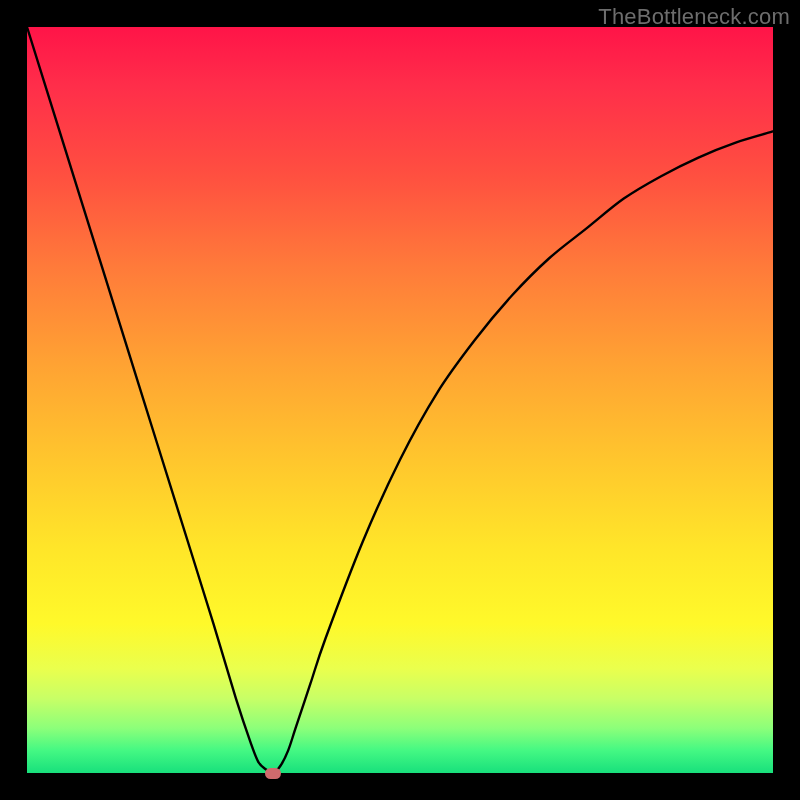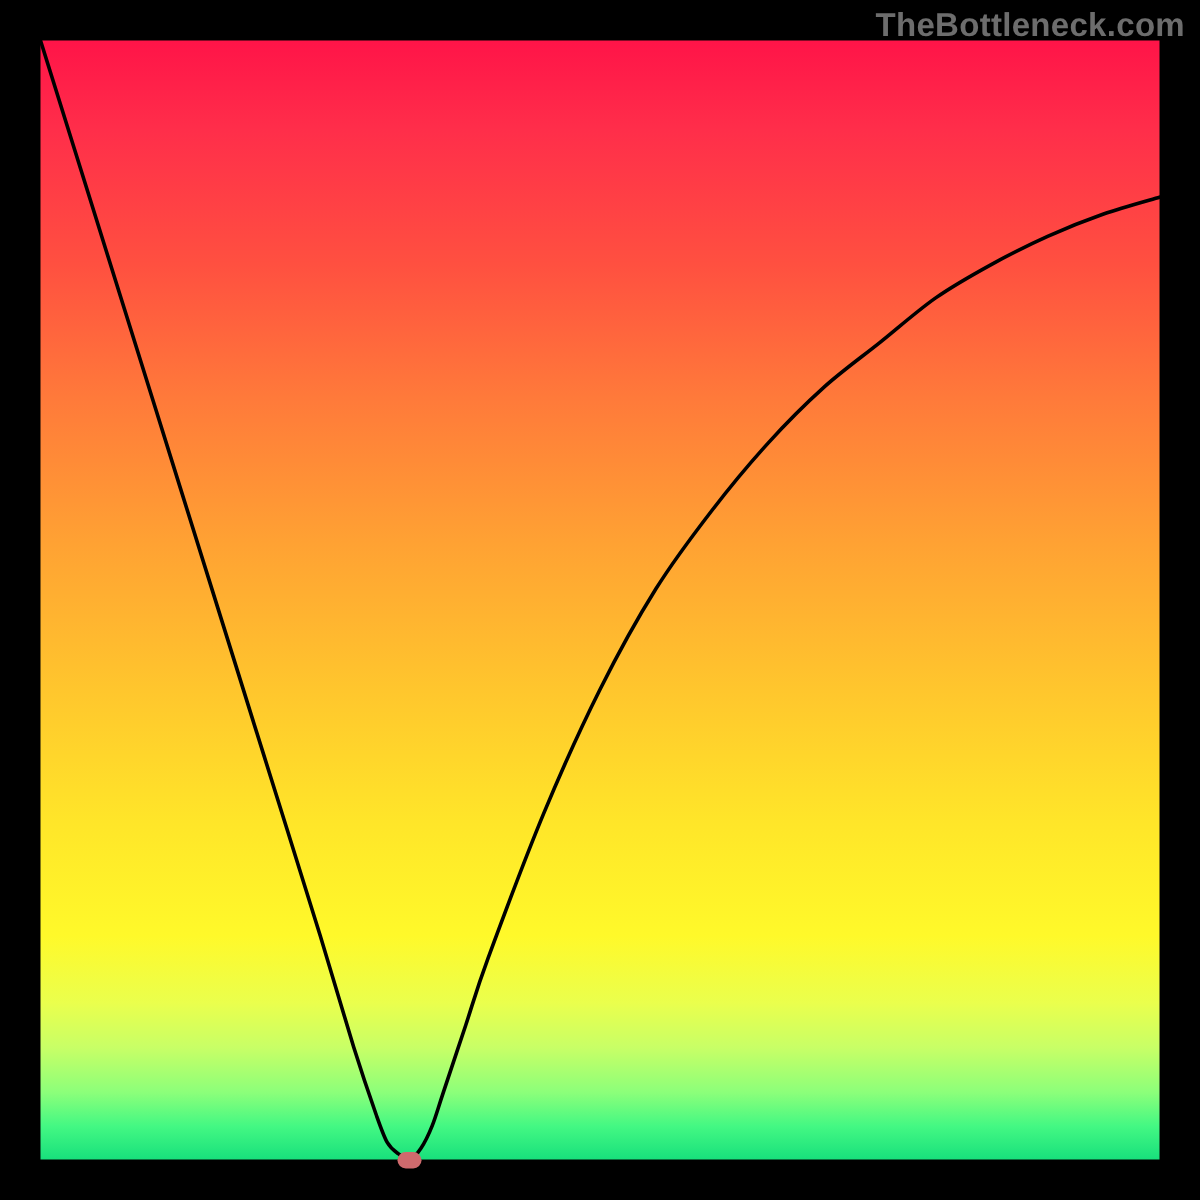--- a/index.html
+++ b/index.html
@@ -30,21 +30,21 @@
       #8cff7a 94%,
       #44f883 97%,
       #18e07c 100%);
   }
   .watermark {
     position: absolute;
     top: 4px;
     right: 10px;
     font-family: Arial, Helvetica, sans-serif;
     font-size: 22px;
-    font-weight: 700;
+    font-weight: 400;
     color: #6d6d6d;
     letter-spacing: 0.2px;
   }
   svg.curve {
     position: absolute;
     left: 0;
     top: 0;
     width: 746px;
     height: 746px;
     overflow: visible;

